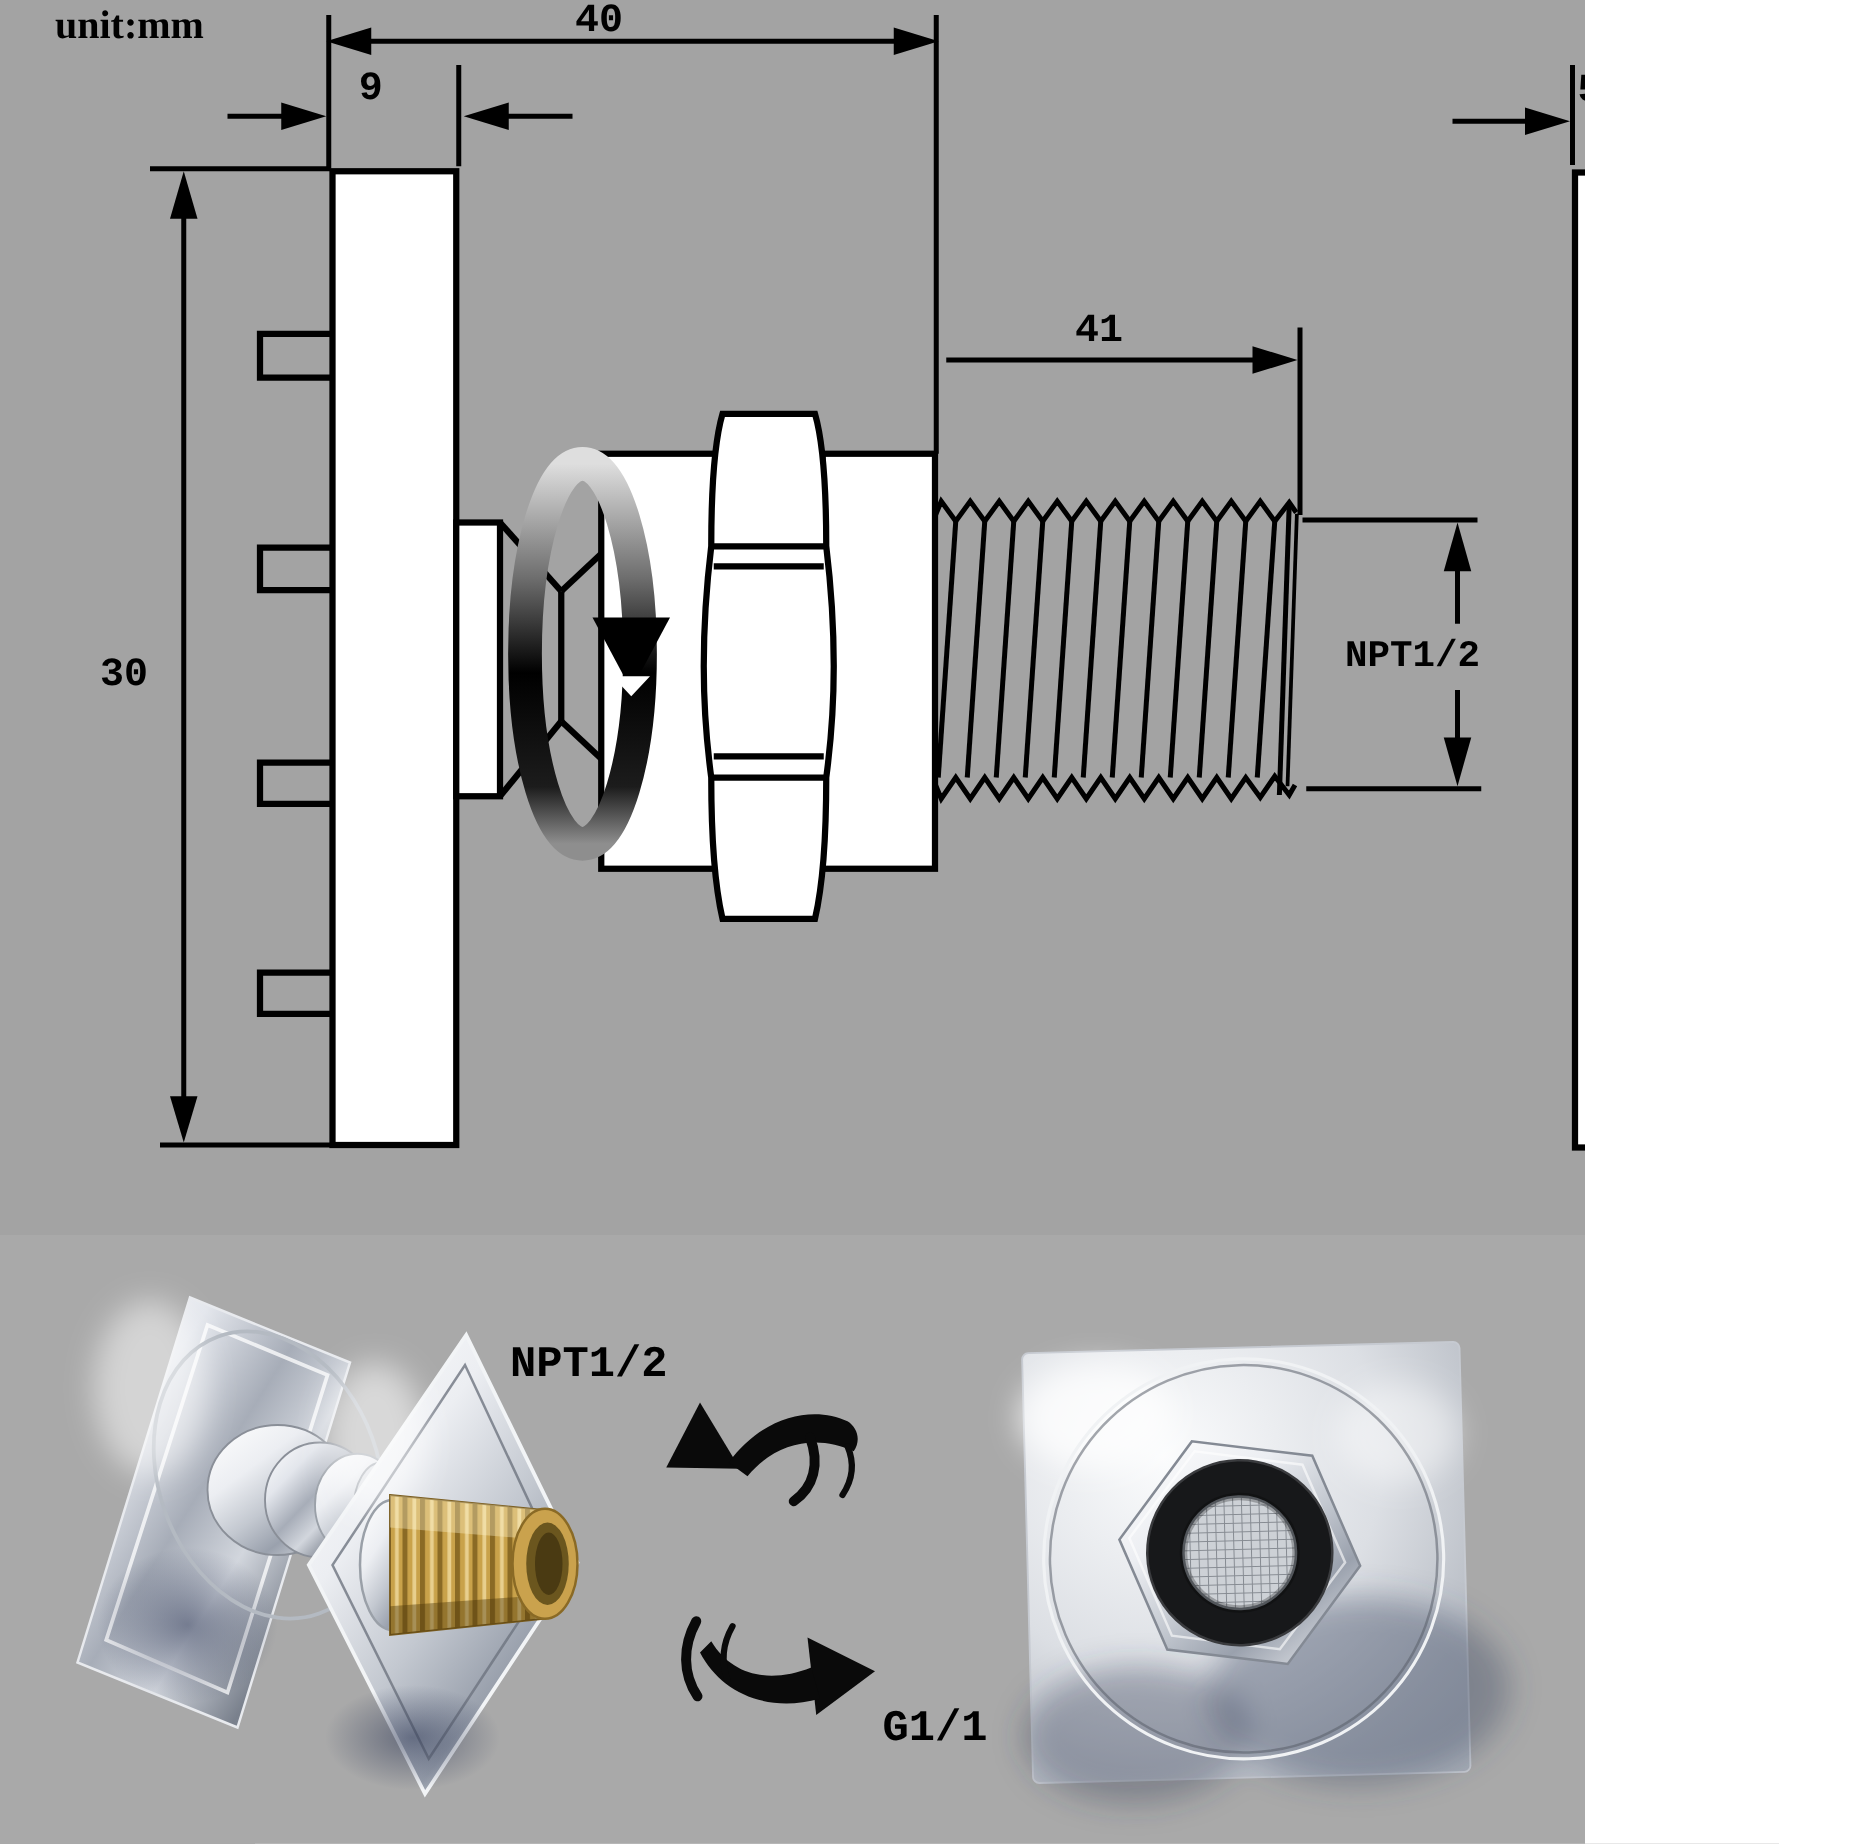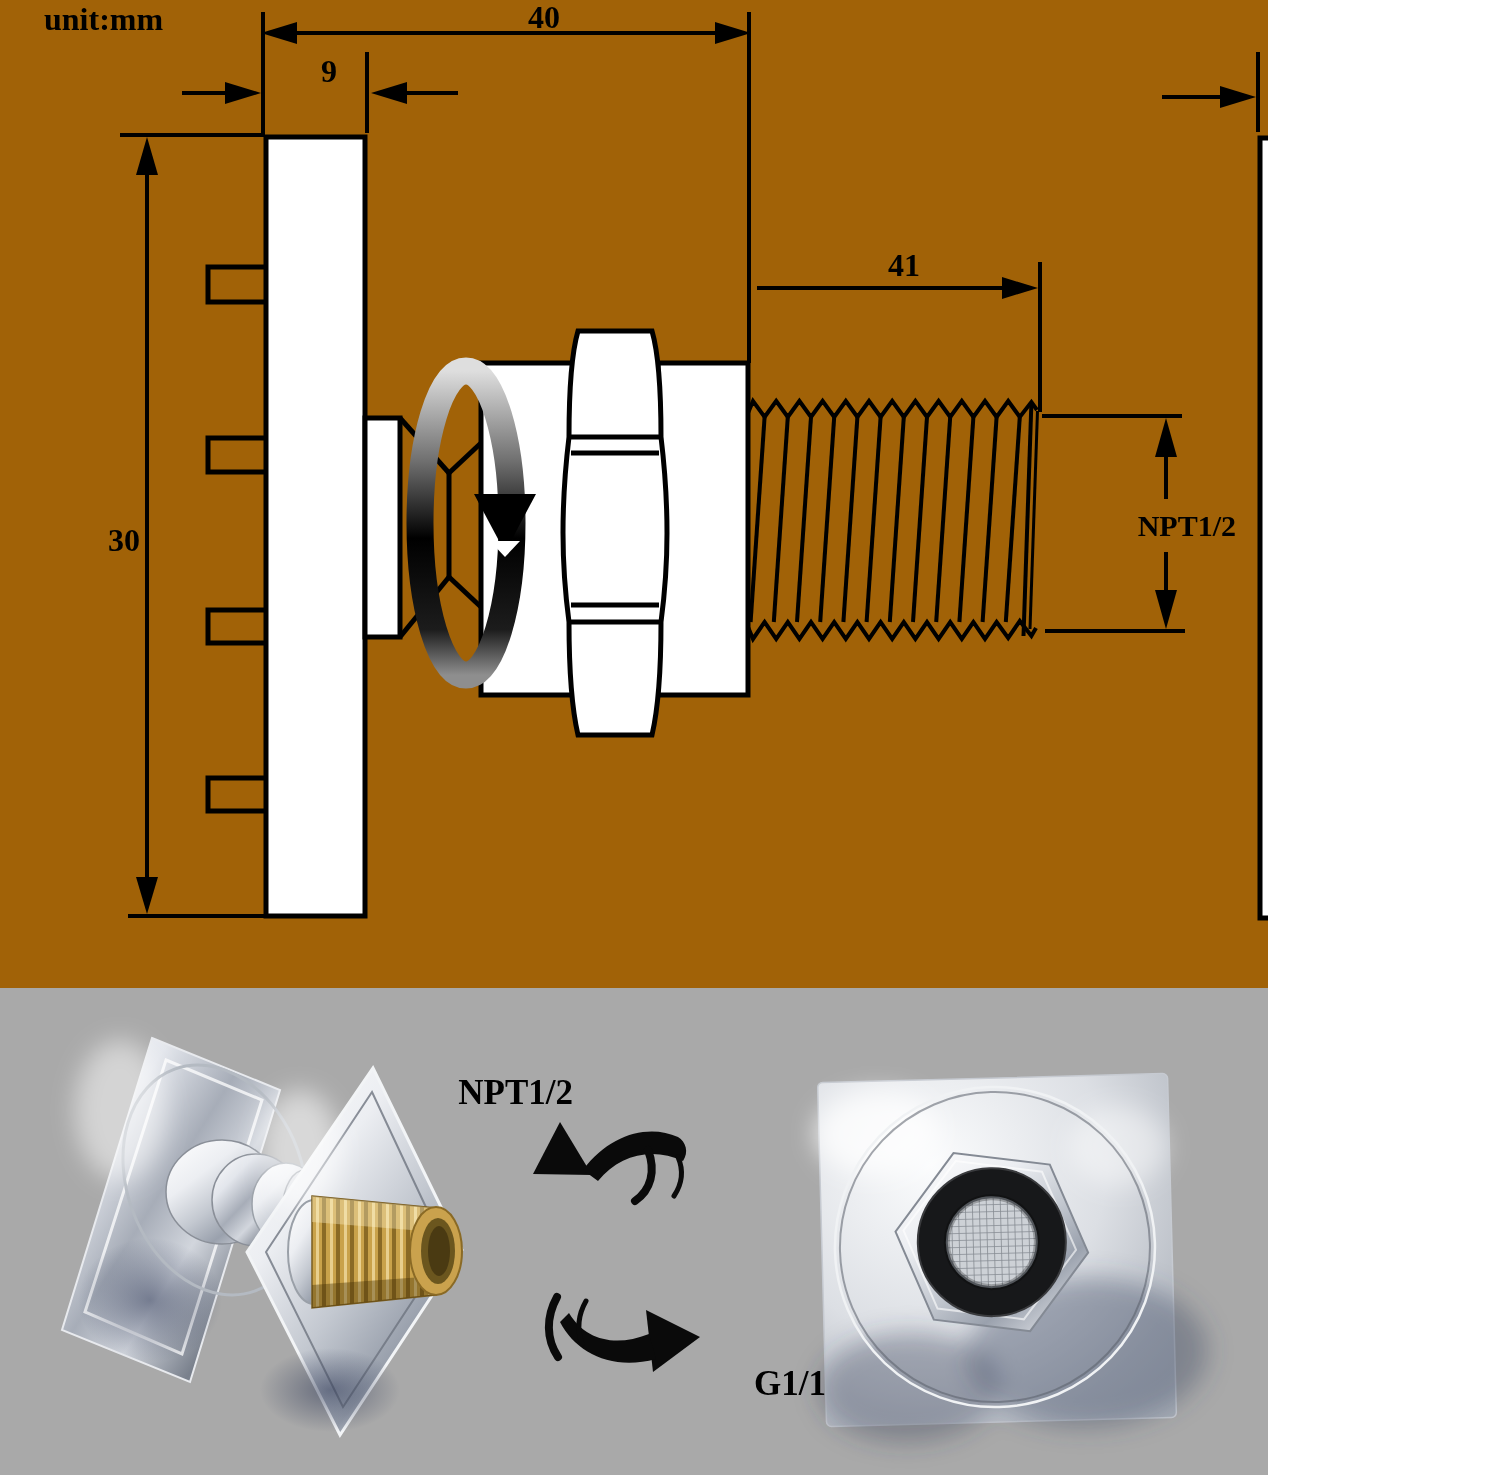--- a/index.html
+++ b/index.html
@@ -1,20 +1,20 @@
 <!DOCTYPE html>
 <html><head>
 <meta charset="utf-8">
 <style>
   html,body{margin:0;padding:0;}
-  .page{position:relative;width:1268px;height:1475px;background:#a16207;overflow:hidden;
+  .page{position:relative;width:1268px;height:1475px;background:#a3a3a3;overflow:hidden;
         font-family:"Liberation Serif", serif;color:#000;}
   svg{position:absolute;left:0;top:0;}
   .lbl{position:absolute;font-weight:bold;color:#000;white-space:nowrap;}
-  .ctr{text-align:right;}
+  .ctr{text-align:left;font-family:Liberation Mono, monospace;}
   .f32{font-size:32px;line-height:34px;}
   .f30{font-size:30px;line-height:32px;}
   .f35{font-size:35px;line-height:37px;}
   .note{position:absolute;left:1192px;top:1222px;font-weight:bold;font-size:34px;line-height:37px;}
   .unit{left:44px;top:2px;}
   .d40{left:460px;top:0px;width:100px;}
   .d9{left:287px;top:54px;width:50px;}
   .d50{left:80px;top:523px;width:60px;}
   .d25{left:860px;top:248px;width:60px;}
   .dnpt{left:1076px;top:510px;width:160px;}

